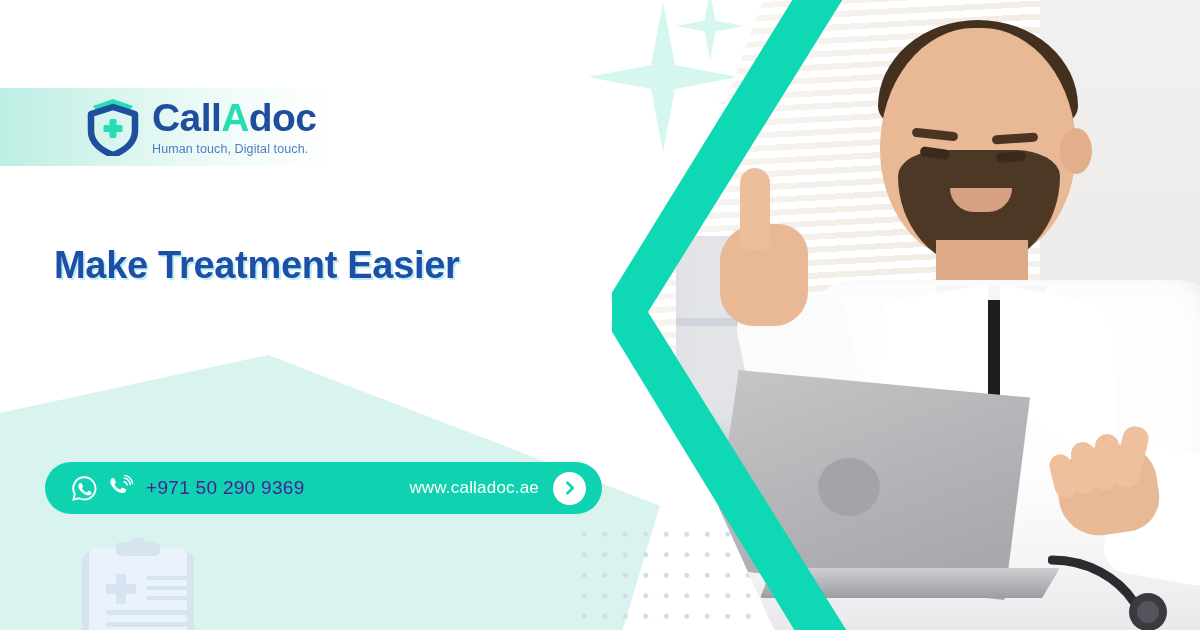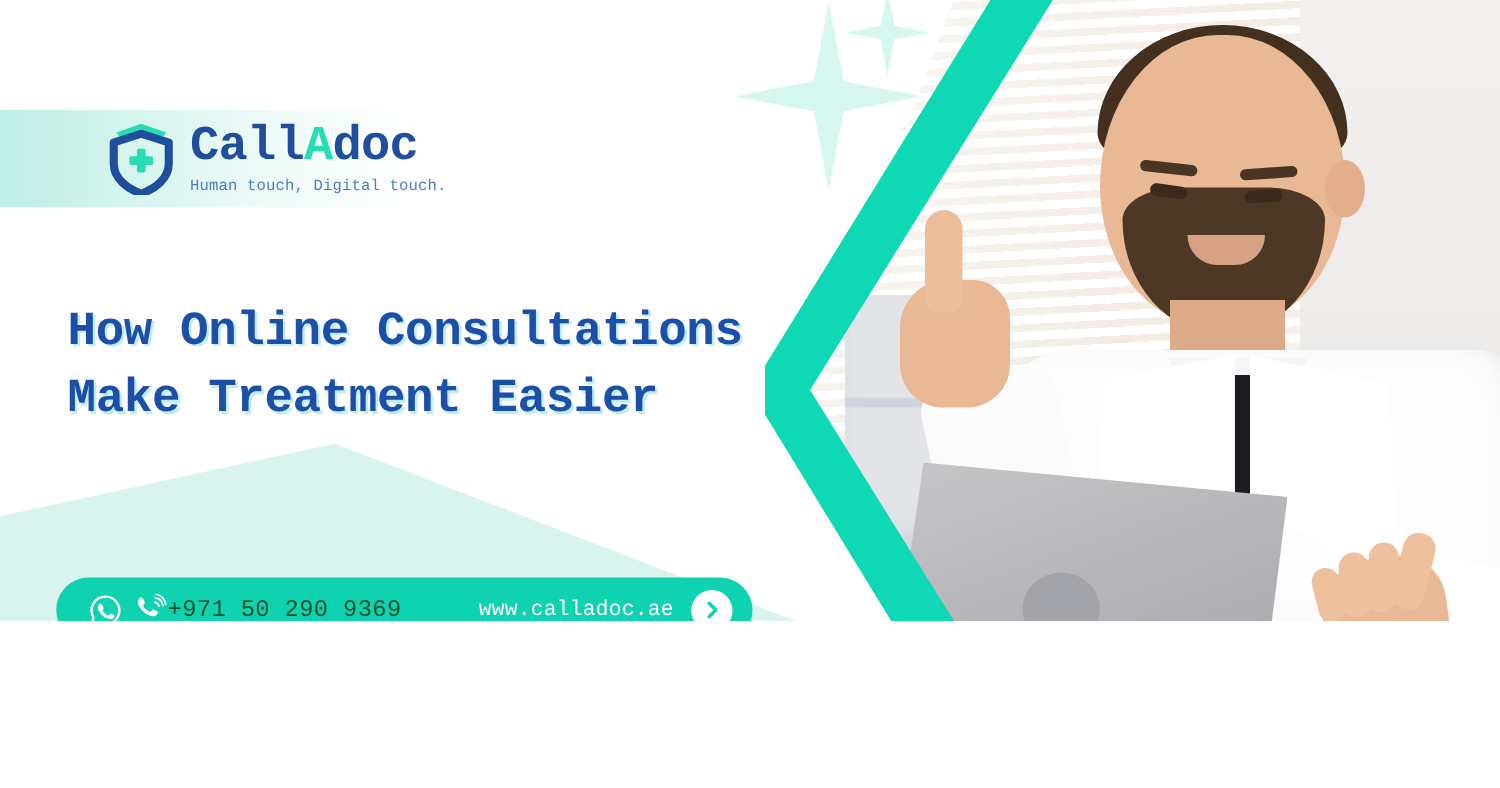--- a/index.html
+++ b/index.html
@@ -3,24 +3,24 @@
 <meta charset="utf-8">
 <style>
   html, body {
     margin: 0;
     padding: 0;
     background: #ffffff;
   }
   #banner {
     position: relative;
     width: 1200px;
-    height: 497px;
+    height: 630px;
     overflow: hidden;
     background: #ffffff;
-    font-family: Liberation Mono, monospace;
+    font-family: Liberation Sans, sans-serif;
   }
 
   
   .logo-band {
     position: absolute;
     left: 0;
     top: 88px;
     width: 330px;
     height: 78px;
     background: linear-gradient(to right, #bdeee4 0%, #d9f5ef 35%, #eefbf8 65%, rgba(255,255,255,0) 100%);
@@ -374,21 +374,22 @@
     background: #0fd2b0;
     border-radius: 26px;
     display: flex;
     align-items: center;
     padding: 0 8px 0 26px;
     box-sizing: border-box;
   }
   .wa-icon, .ph-icon { width: 27px; height: 27px; flex: 0 0 auto; }
   .ph-icon { margin-left: 9px; }
   .phone-num {
-    color: #14532d;
+    margin-left: 12px;
+    color: #4c1d95;
     font-size: 19px;
     letter-spacing: 0.3px;
     white-space: nowrap;
   }
   .site-url {
     margin-left: auto;
     color: #ffffff;
     font-size: 17px;
     letter-spacing: 0.2px;
     white-space: nowrap;
@@ -502,21 +503,20 @@
         <rect x="19.5" y="27" width="19" height="7" rx="1.4" fill="#26ddb4"></rect>
       </svg>
     </span>
     <span class="logo-text">
       <span class="logo-word"><span>Call</span><span class="accent">A</span><span>doc</span></span>
       <span class="logo-tag">Human touch, Digital touch.</span>
     </span>
   </div>
 
   <h1 class="headline">
-    <span class="ln">How Online Consultations</span>
     <span class="ln">Make Treatment Easier</span>
   </h1>
 
   <div class="contact-bar">
     <span class="wa-icon">
       <svg viewBox="0 0 28 28" width="27" height="27">
         <path d="M14 2.4A11.5 11.5 0 0 0 3.9 19.6L2.6 25.4l6-1.3A11.5 11.5 0 1 0 14 2.4z" fill="none" stroke="#ffffff" stroke-width="2"></path>
         <path d="M10.4 9.2c-.3-.7-.6-.7-.9-.7h-.7c-.3 0-.8.1-1.2.6-.4.5-1.5 1.5-1.5 3.6s1.6 4.2 1.8 4.5c.2.3 3 4.8 7.4 6.5 3.7 1.4 4.4 1.1 5.2 1 .8-.1 2.5-1 2.9-2 .4-1 .4-1.8.3-2-.1-.2-.4-.3-.8-.5-.4-.2-2.5-1.2-2.9-1.4-.4-.1-.7-.2-.9.2-.3.4-1 1.3-1.3 1.6-.2.3-.5.3-.9.1-.4-.2-1.8-.7-3.4-2.1-1.3-1.1-2.1-2.5-2.4-2.9-.2-.4 0-.6.2-.8l.6-.7c.2-.3.3-.5.4-.8.1-.3 0-.6-.1-.8-.1-.2-.9-2.2-1.2-2.9z" fill="#ffffff" transform="scale(0.78) translate(3.6 2.2)"></path>
       </svg>
     </span>

